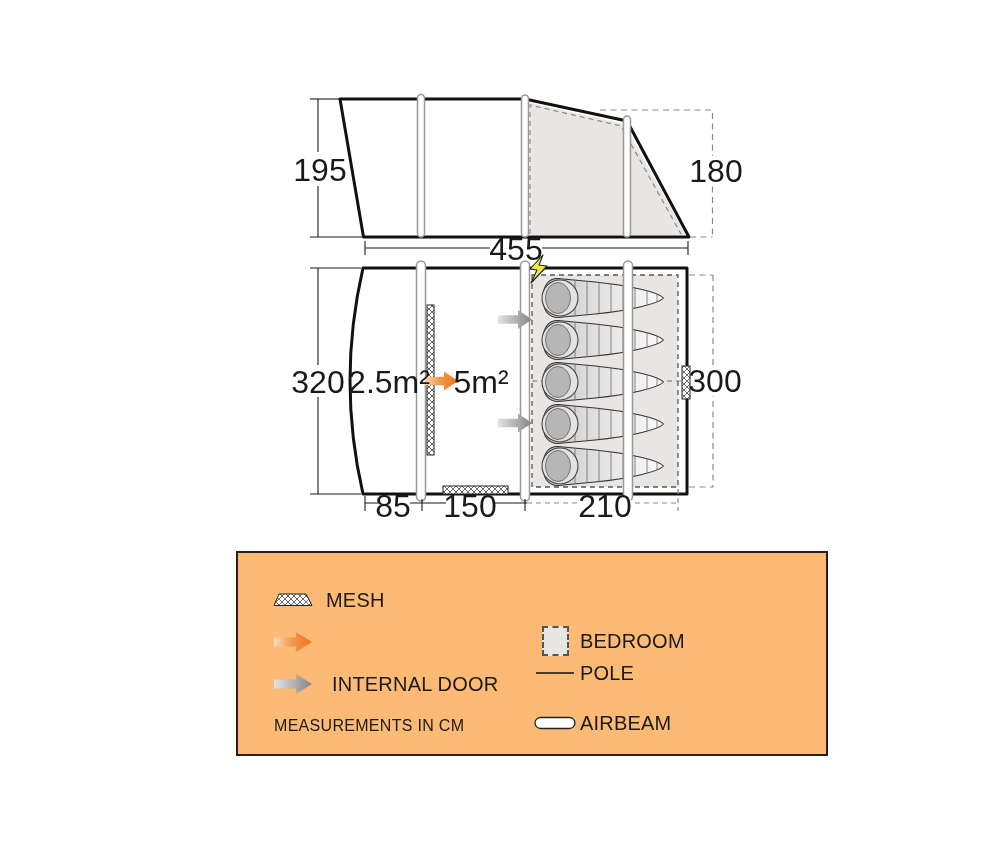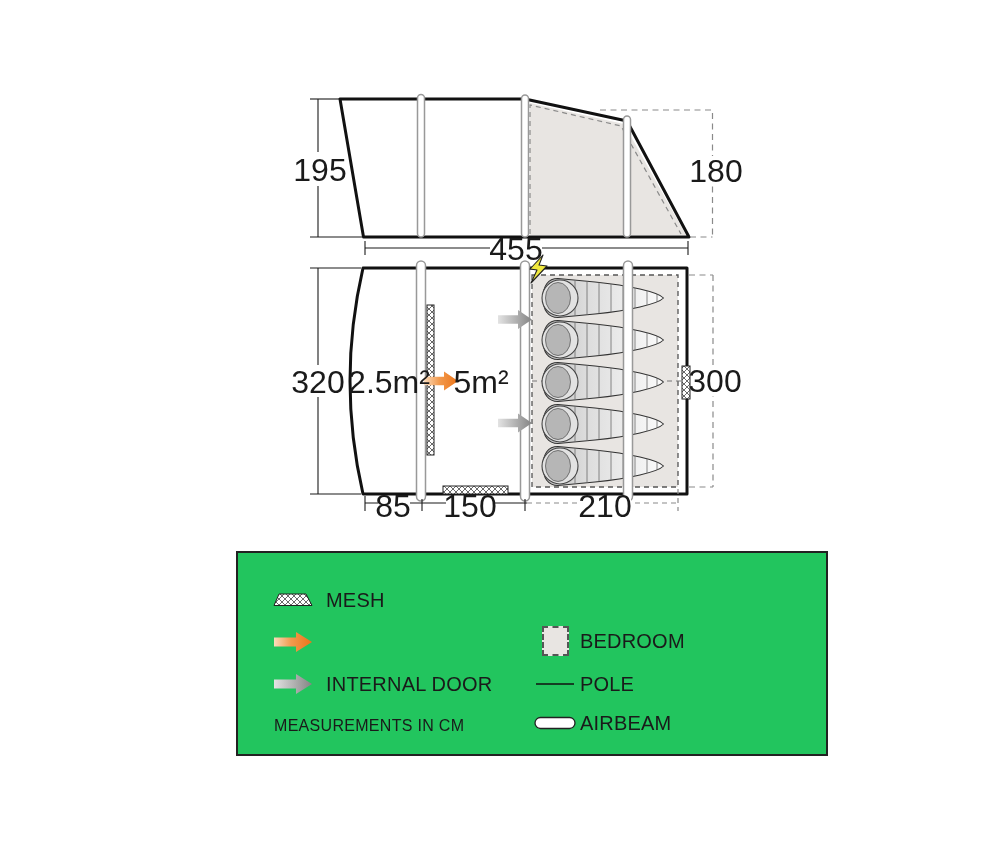--- a/index.html
+++ b/index.html
@@ -8,21 +8,21 @@
     font-family:"Liberation Sans", sans-serif; overflow:hidden;
   }
   .canvas svg text {
     font-family:"Liberation Sans", sans-serif;
     fill:#1a1a1a;
   }
   .dim-text { font-size:32px; }
   .area-text { font-size:32px; }
   .legend {
     position:absolute; left:236px; top:551px; width:592px; height:205px;
-    border:2px solid #222; box-sizing:border-box; background:#22c55e;
+    border:2px solid #222; box-sizing:border-box; background:#fdba74;
   }
   .lrow { position:absolute; display:flex; align-items:center; height:30px; }
   .lrow .ibox { display:flex; align-items:center; justify-content:center; }
   .lrow .ibox.left-col  { width:46px; margin-right:10px; }
   .lrow .ibox.right-col { width:42px; margin-right:4px;  }
   .ltext { font-size:20px; color:#1a1a1a; letter-spacing:0.2px; white-space:nowrap; }
   .note-text { font-size:16px; color:#1a1a1a; letter-spacing:0.3px; }
   .bedroom-swatch {
     width:23px; height:26px; background:#e8e5e2; border:2px dashed #555; box-sizing:content-box;
   }
@@ -190,42 +190,42 @@
   </div>
 
   <div class="lrow" style="left:32px; top:74px;">
     <span class="ibox left-col">
       <svg width="40" height="22" viewBox="0 0 40 22">
         <path d="M1,6.5 L23,6.5 L23,1 L39,11 L23,21 L23,15.5 L1,15.5 Z" fill="url(#gradOrange)"></path>
       </svg>
     </span>
   </div>
 
-  <div class="lrow" style="left:32px; top:116px;">
+  <div class="lrow" style="left:32px; top:116px;gap:6px;">
     <span class="ibox left-col">
       <svg width="40" height="22" viewBox="0 0 40 22">
         <path d="M1,6.5 L23,6.5 L23,1 L39,11 L23,21 L23,15.5 L1,15.5 Z" fill="url(#gradGray)"></path>
       </svg>
     </span>
     <span class="ltext">INTERNAL DOOR</span>
   </div>
 
   <div class="lrow" style="left:36px; top:158px;">
     <span class="note-text">MEASUREMENTS IN CM</span>
   </div>
 
 
   <div class="lrow" style="left:296px; top:73px;">
     <span class="ibox right-col">
       <span class="bedroom-swatch"></span>
     </span>
     <span class="ltext">BEDROOM</span>
   </div>
 
-  <div class="lrow" style="left:296px; top:116px;">
+  <div class="lrow" style="left:296px; top:105px;">
     <span class="ibox right-col">
       <svg width="40" height="6" viewBox="0 0 40 6">
         <line x1="1" y1="3" x2="39" y2="3" stroke="#111" stroke-width="1.6"></line>
       </svg>
     </span>
     <span class="ltext">POLE</span>
   </div>
 
   <div class="lrow" style="left:296px; top:155px;">
     <span class="ibox right-col">

